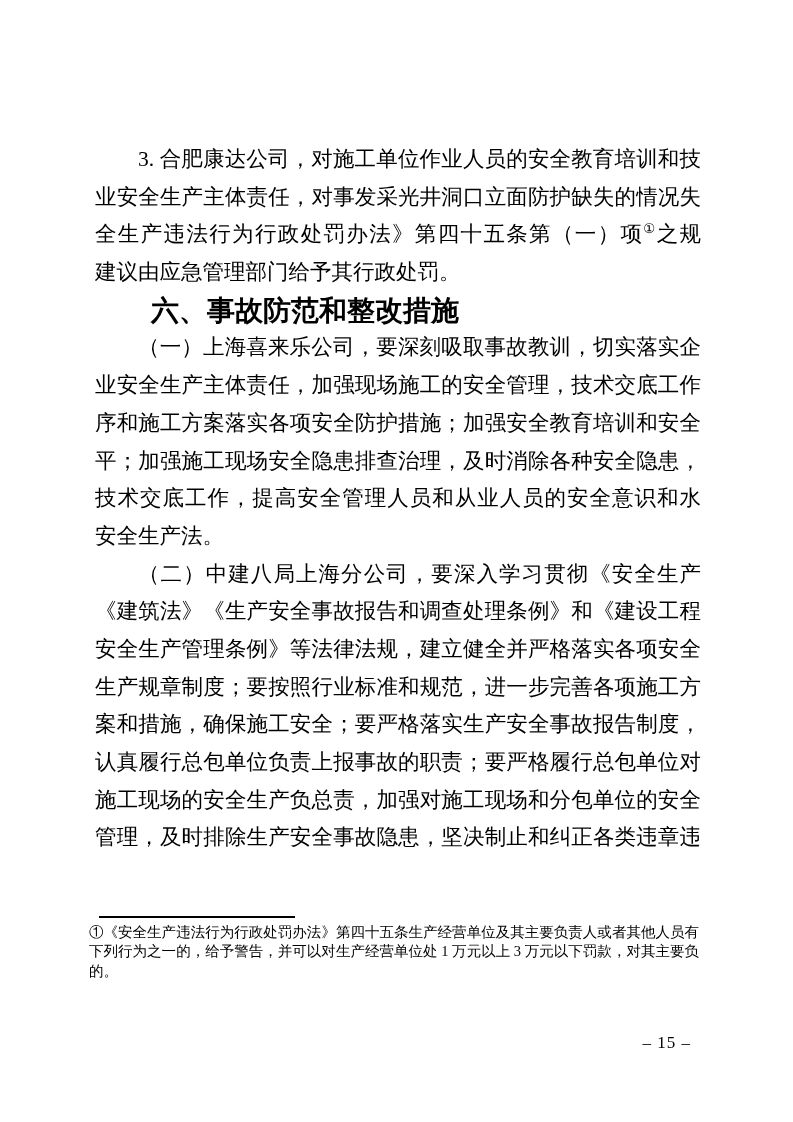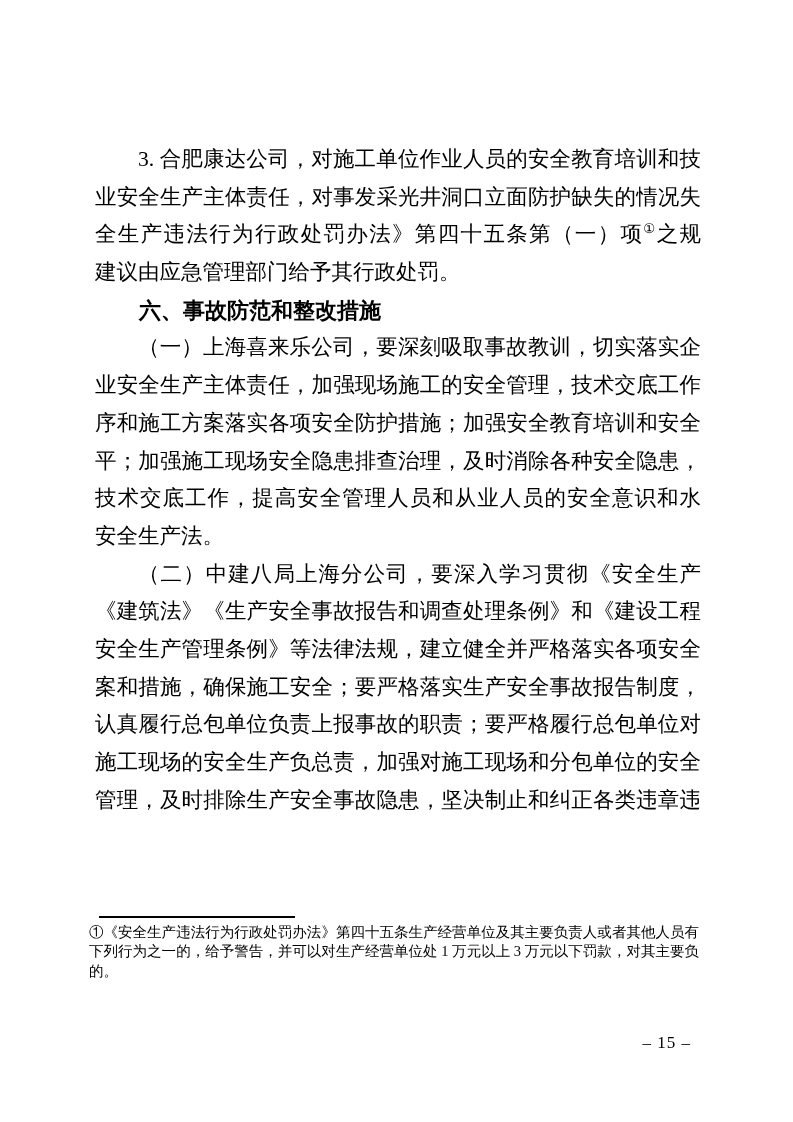--- a/index.html
+++ b/index.html
@@ -26,21 +26,21 @@
     height: 37.7px;
     text-align: justify;
     text-align-last: justify;
     overflow: hidden;
   }
   .line.last { text-align-last: left; }
   .para.indent .line:first-child { text-indent: 2em; }
   .para.bold .line {
     font-weight: bold;
     font-family: "Liberation Sans", "DejaVu Sans", sans-serif;
-    font-size: 22px;
+    font-size: 28px;
   }
   sup.fn-ref {
     font-size: 62%;
     vertical-align: super;
     line-height: 0;
   }
   .fn-rule {
     position: absolute;
     left: 99px; top: 916px;
     width: 196px; height: 0;
@@ -87,20 +87,21 @@
         <div class="line">业安全生产主体责任，加强现场施工的安全管理，技术交底工作</div>
         <div class="line">序和施工方案落实各项安全防护措施；加强安全教育培训和安全</div>
         <div class="line">平；加强施工现场安全隐患排查治理，及时消除各种安全隐患，</div>
         <div class="line">技术交底工作，提高安全管理人员和从业人员的安全意识和水</div>
         <div class="line last">安全生产法。</div>
       </div>
       <div class="para indent">
         <div class="line">（二）中建八局上海分公司，要深入学习贯彻《安全生产法》</div>
         <div class="line">《建筑法》《生产安全事故报告和调查处理条例》和《建设工程</div>
         <div class="line">安全生产管理条例》等法律法规，建立健全并严格落实各项安全</div>
+        <div class="line">生产规章制度；要按照行业标准和规范，进一步完善各项施工方</div>
         <div class="line">案和措施，确保施工安全；要严格落实生产安全事故报告制度，</div>
         <div class="line">认真履行总包单位负责上报事故的职责；要严格履行总包单位对</div>
         <div class="line">施工现场的安全生产负总责，加强对施工现场和分包单位的安全</div>
         <div class="line">管理，及时排除生产安全事故隐患，坚决制止和纠正各类违章违</div>
       </div>
     </div>
 
   <div class="fn-rule"></div>
 
   <div class="footnote">

